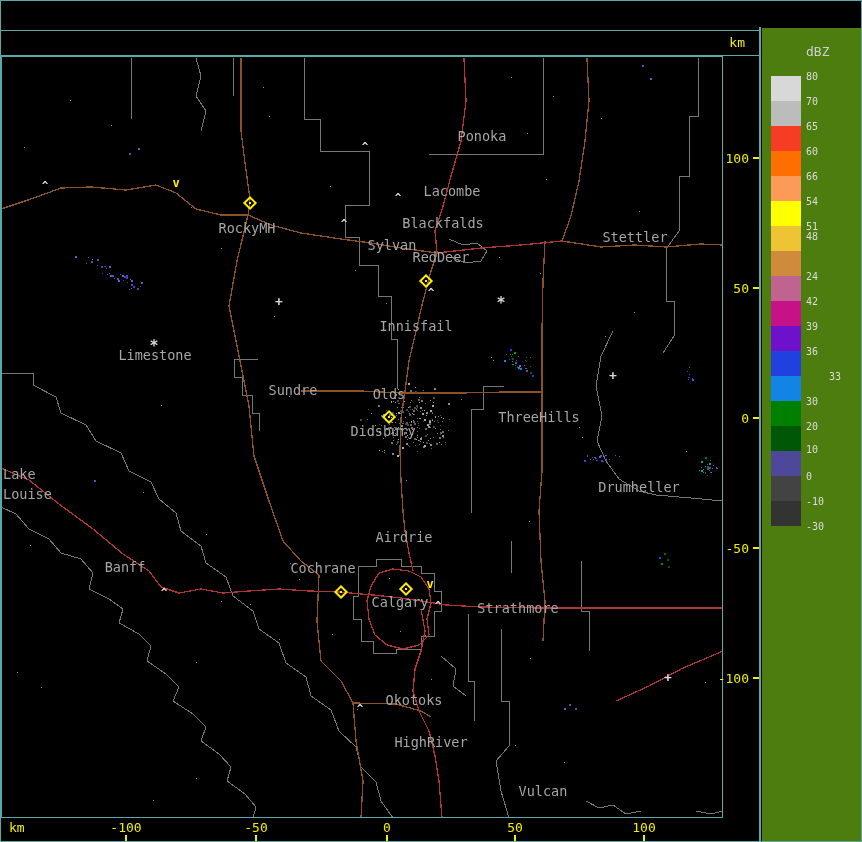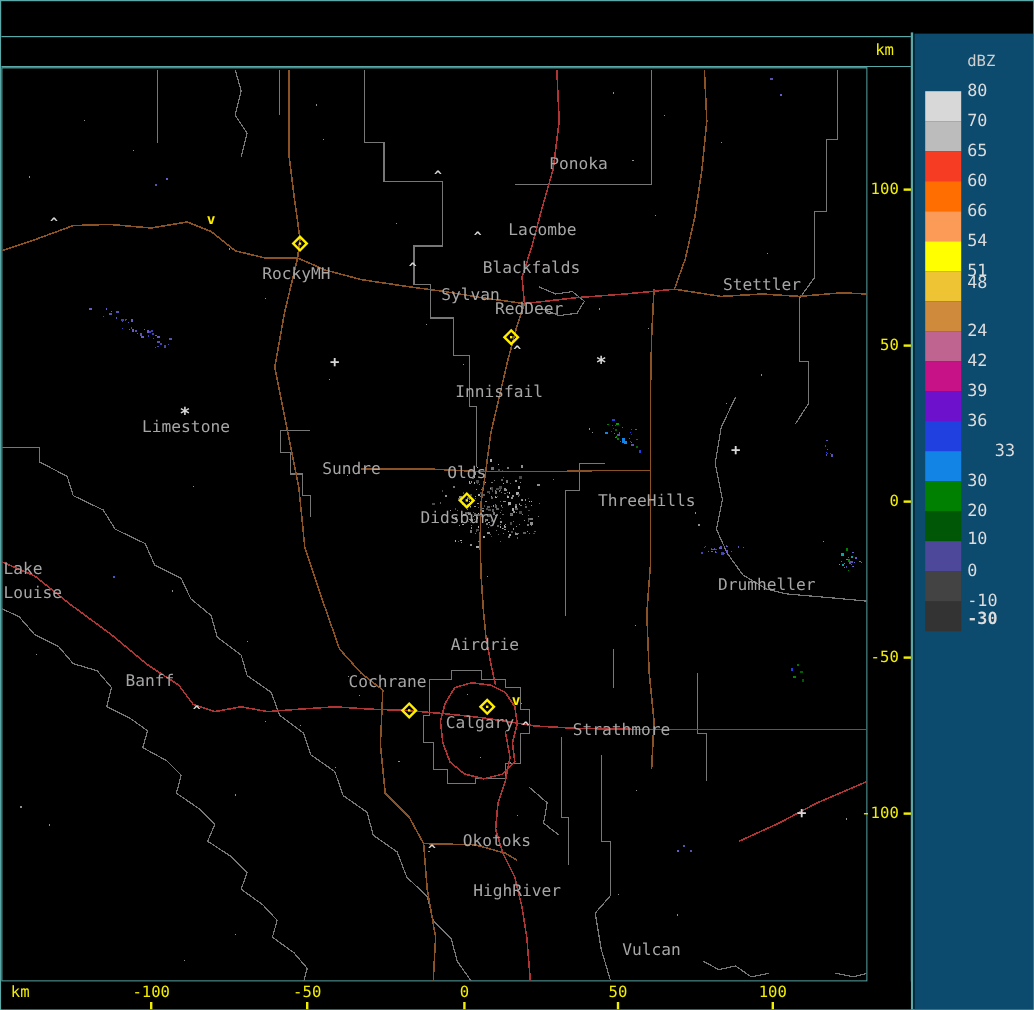--- a/index.html
+++ b/index.html
@@ -13,25 +13,25 @@
        border-top:1px solid #5ba8a8;border-bottom:1px solid #5ba8a8;box-sizing:border-box;
        color:#f2ee00;font-size:13px;line-height:24px;padding-left:8px;}
   .info-bar .y-unit{position:absolute;right:14px;top:0;color:#f2ee00;}
   .plot{position:absolute;left:0;top:55px;width:722px;height:762px;background:#000;
        border:1px solid #5ba8a8;box-sizing:border-box;}
   .right-strip{position:absolute;left:722px;top:55px;width:37px;height:762px;background:#000;}
   .right-strip .ytick-label{position:absolute;right:11px;transform:translateY(-50%);
        color:#f2ee00;font-size:13px;}
   .right-strip .ytick-dash{position:absolute;right:0;width:7px;height:2px;background:#f2ee00;}
   .divider{position:absolute;left:758px;top:26px;width:2px;height:816px;background:#5ba8a8;}
-  .legend{position:absolute;left:761px;top:27px;width:101px;height:815px;background:#0c4a6e;}
+  .legend{position:absolute;left:761px;top:27px;width:101px;height:815px;background:#4d7c0f;}
   .legend .unit{position:absolute;left:44px;top:16px;color:#cfcfcf;font-size:13px;}
   .legend .swatch{position:absolute;left:9px;width:30px;height:25px;}
   .legend .lgl{position:absolute;left:44px;transform:translateY(-50%);
-       color:#dcdcdc;font-size:14px;}
+       color:#dcdcdc;font-size:10px;}
   .bottom-bar{position:absolute;left:0;top:817px;width:758px;height:24px;background:#000;}
   .bottom-bar .x-unit{position:absolute;left:8px;top:2px;color:#f2ee00;font-size:13px;}
   .bottom-bar .xtick-label{position:absolute;top:2px;transform:translateX(-50%);
        color:#f2ee00;font-size:13px;}
   .bottom-bar .xtick-dash{position:absolute;top:17px;width:2px;height:7px;background:#f2ee00;}
   svg{display:block;}
   .crisp{shape-rendering:crispEdges;}
 </style>
 </head>
 <body>
@@ -665,21 +665,21 @@
         <div class="lgl" style="top: 248px;">24</div>
         <div class="lgl" style="top: 273px;">42</div>
         <div class="lgl" style="top: 298px;">39</div>
         <div class="lgl" style="top: 323px;">36</div>
         <div class="lgl" style="top: 348px; margin-left: 23px;">33</div>
         <div class="lgl" style="top: 373px;">30</div>
         <div class="lgl" style="top: 398px;">20</div>
         <div class="lgl" style="top: 421px;">10</div>
         <div class="lgl" style="top: 448px;">0</div>
         <div class="lgl" style="top: 473px;">-10</div>
-        <div class="lgl" style="top: 488px; font-weight: bold;">-30</div>
+        <div class="lgl" style="top: 498px;">-30</div>
       </div>
   </div>
 
   <div class="bottom-bar" id="bottom-bar">
     <span class="x-unit">km</span>
   <div class="xtick-label" style="left: 125px;">-100</div>
       <div class="xtick-dash" style="left: 124px;"></div>
       <div class="xtick-label" style="left: 255px;">-50</div>
       <div class="xtick-dash" style="left: 254px;"></div>
       <div class="xtick-label" style="left: 386px;">0</div>

